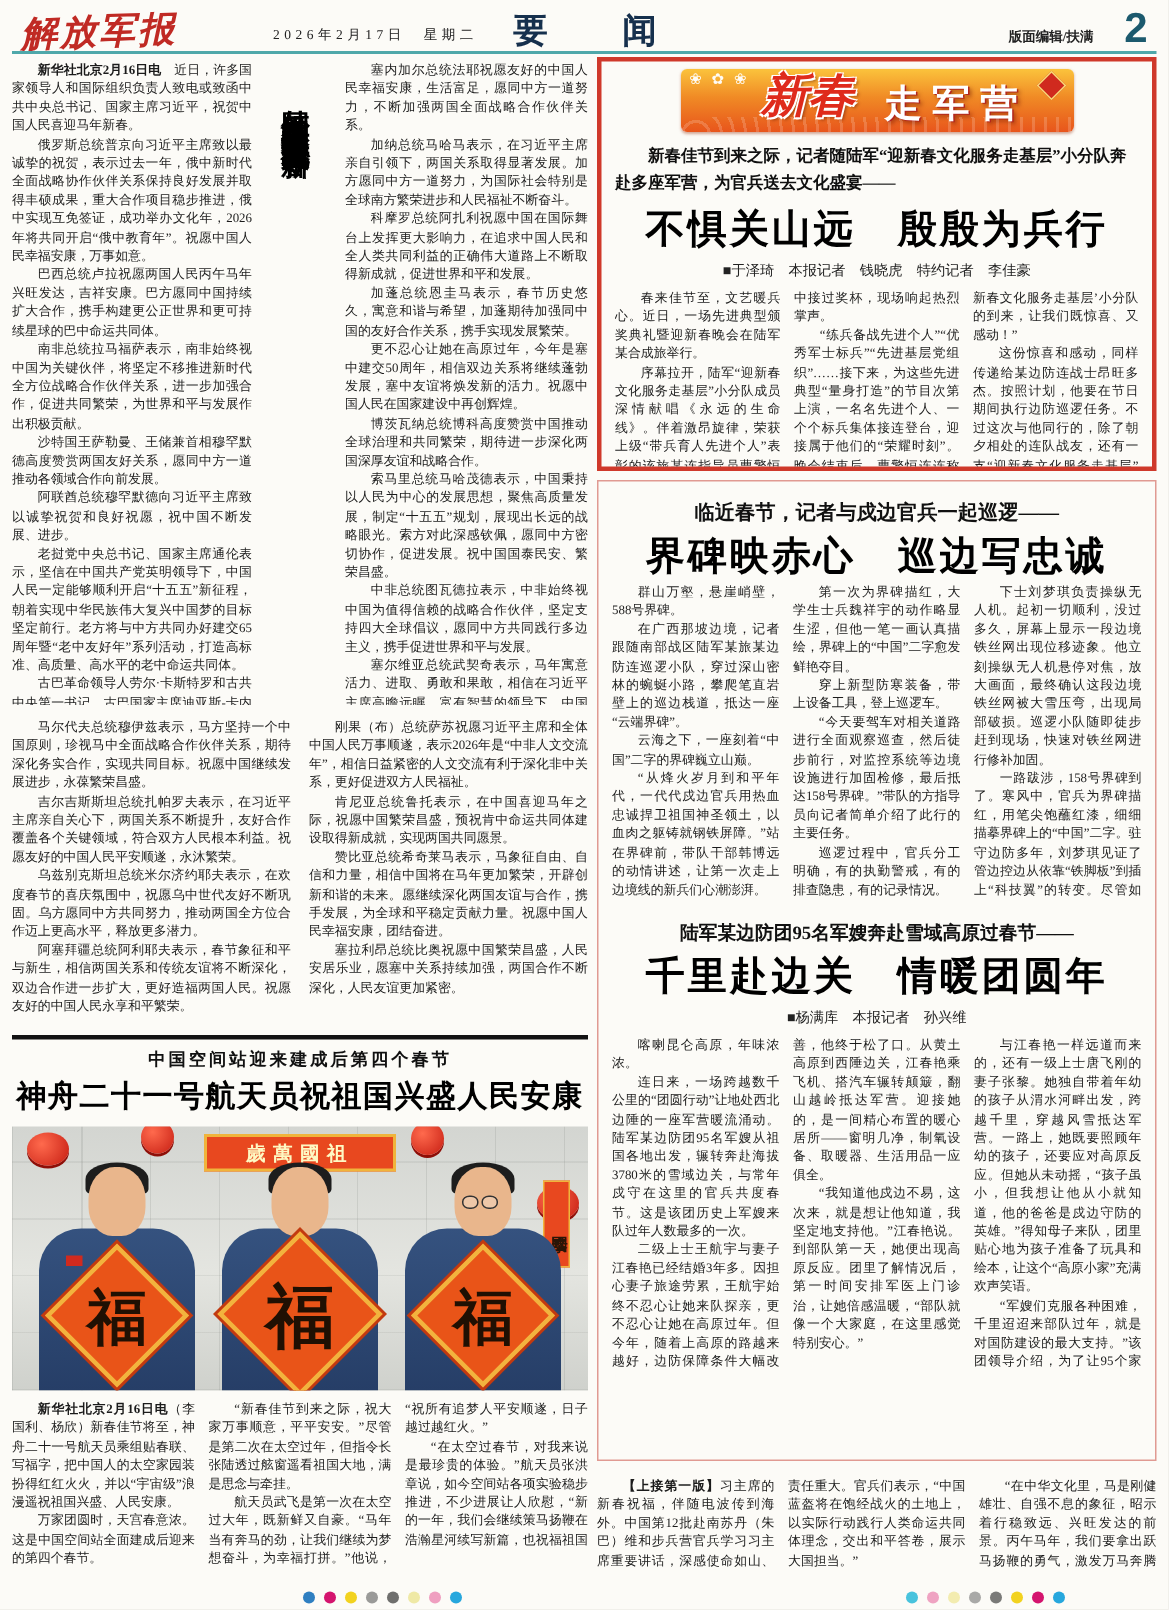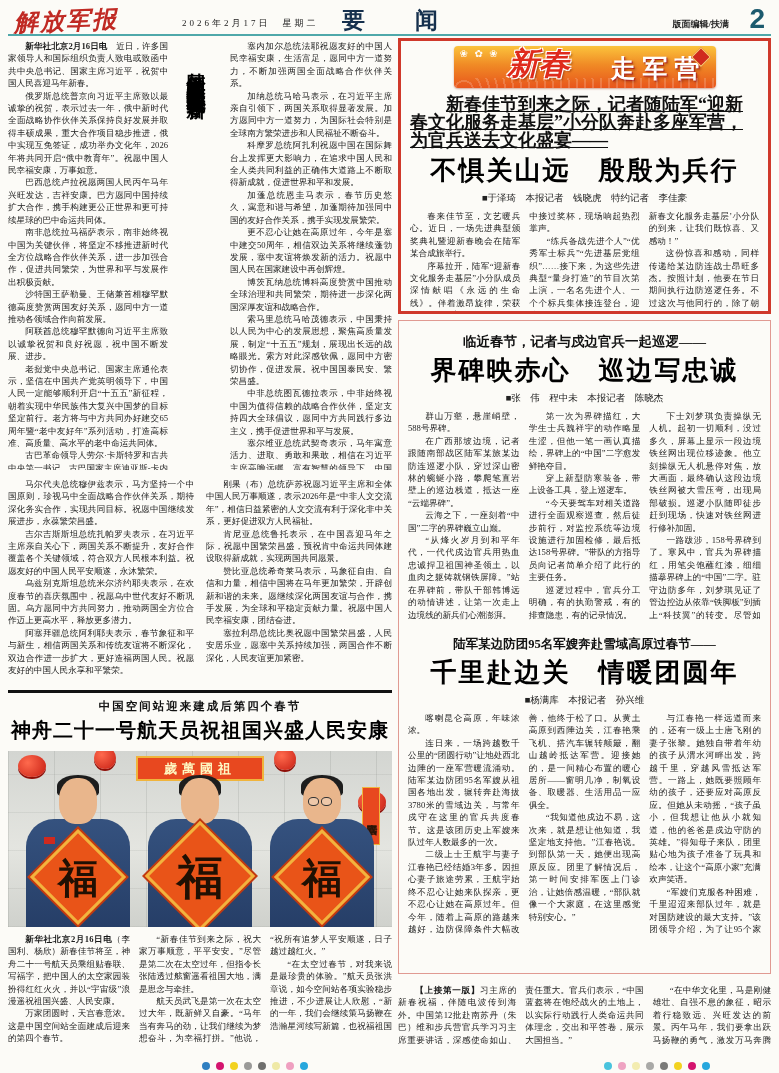--- a/index.html
+++ b/index.html
@@ -85,24 +85,24 @@
     box-shadow:0 1px 2px rgba(150,40,0,.4); overflow:hidden; }
   .banner::after { content:""; position:absolute; left:0; right:0; bottom:0; height:10px;
     background:repeating-radial-gradient(circle at 10px 12px, rgba(255,255,255,.35) 0 2px, transparent 2px 8px); opacity:.5; }
   .bn-bloss { position:absolute; left:6px; top:2px; width:66px; font-size:10px; color:#fff; opacity:.95;
     line-height:12px; letter-spacing:2px; }
   .bn-xc { position:absolute; left:54px; top:-3px; font-size:31px; font-weight:900; font-style:italic;
     color:#df2b1c; font-family:"DejaVu Serif", serif;
     text-shadow:-1px -1px 0 #fff,1px -1px 0 #fff,-1px 1px 0 #fff,1px 1px 0 #fff,2px 2px 2px rgba(90,20,0,.45); }
   .bn-zjy { position:absolute; left:136px; top:6px; font-size:25px; font-weight:900; color:#fff;
     letter-spacing:7px; font-family:"Liberation Sans", sans-serif;
-    text-shadow:1px 1px 0 #b3261e, 2px 2px 3px rgba(110,20,0,.55);margin-left:21px; }
+    text-shadow:1px 1px 0 #b3261e, 2px 2px 3px rgba(110,20,0,.55); }
   .bn-seal { position:absolute; right:8px; top:4px; width:14px; height:14px; transform:rotate(45deg);
     background:#d02a1e; border:1px solid #f7d774; }
-  .boxA-intro { font-size:18px; font-weight:bold; line-height:18px; text-indent:2em; margin-top:7px; color:#101010;text-decoration:underline; }
+  .boxA-intro { font-size:11px; font-weight:bold; line-height:18px; text-indent:2em; margin-top:7px; color:#101010; }
   .boxA-title { text-align:center; font-size:26px; font-weight:900; letter-spacing:2px; color:#000;
     font-family:"Liberation Sans", sans-serif; margin-top:4px; }
   .byline { text-align:center; font-size:9.5px; color:#222; margin:4px 0 5px; }
   .boxA-body { height:138px; }
 
   
   .boxB { position:absolute; left:398px; top:320px; width:373px; height:654px;
     border:1.5px solid #e09a92; padding:6px 9px; overflow:hidden; background:#fcfbf7; }
   .b-kicker { text-align:center; font-weight:bold; font-size:13.5px; color:#111; margin-top:6px; }
   .b-title { text-align:center; font-size:26px; font-weight:900; letter-spacing:2px; color:#000;
@@ -239,21 +239,20 @@
           <p class="para">序幕拉开，陆军“迎新春文化服务走基层”小分队成员深情献唱《永远的生命线》。伴着激昂旋律，荣获上级“带兵育人先进个人”表彰的该旅某连指导员曹擎恒身披绶带登场，从旅领导手中接过奖杯，现场响起热烈掌声。</p>
           <p class="para">“练兵备战先进个人”“优秀军士标兵”“先进基层党组织”……接下来，为这些先进典型“量身打造”的节目次第上演，一名名先进个人、一个个标兵集体接连登台，迎接属于他们的“荣耀时刻”。晚会结束后，曹擎恒连连称赞，“晚会节目十分精彩，‘迎新春文化服务走基层’小分队的到来，让我们既惊喜、又感动！”</p>
           <p class="para">这份惊喜和感动，同样传递给某边防连战士昂旺多杰。按照计划，他要在节日期间执行边防巡逻任务。不过这次与他同行的，除了朝夕相处的连队战友，还有一支“迎新春文化服务走基层”小分队。</p>
         </div>
     </div>
   </div>
 
   <div class="boxB">
     <div class="b-kicker">临近春节，记者与戍边官兵一起巡逻——</div>
     <div class="b-title">界碑映赤心　巡边写忠诚</div>
-    <div class="byline">■张　伟　程中未　本报记者　陈晓杰</div>
     <div class="art2-body cols3">
       <div>
           <p class="para">群山万壑，悬崖峭壁，588号界碑。</p>
           <p class="para">在广西那坡边境，记者跟随南部战区陆军某旅某边防连巡逻小队，穿过深山密林的蜿蜒小路，攀爬笔直岩壁上的巡边栈道，抵达一座“云端界碑”。</p>
           <p class="para">云海之下，一座刻着“中国”二字的界碑巍立山巅。</p>
           <p class="para">“从烽火岁月到和平年代，一代代戍边官兵用热血忠诚捍卫祖国神圣领土，以血肉之躯铸就钢铁屏障。”站在界碑前，带队干部韩博远的动情讲述，让第一次走上边境线的新兵们心潮澎湃。</p>
           <p class="para">第一次为界碑描红，大学生士兵魏祥宇的动作略显生涩，但他一笔一画认真描绘，界碑上的“中国”二字愈发鲜艳夺目。</p>
           <p class="para">穿上新型防寒装备，带上设备工具，登上巡逻车。</p>
           <p class="para">“今天要驾车对相关道路进行全面观察巡查，然后徒步前行，对监控系统等边境设施进行加固检修，最后抵达158号界碑。”带队的方指导员向记者简单介绍了此行的主要任务。</p>
           <p class="para">巡逻过程中，官兵分工明确，有的执勤警戒，有的排查隐患，有的记录情况。</p>

